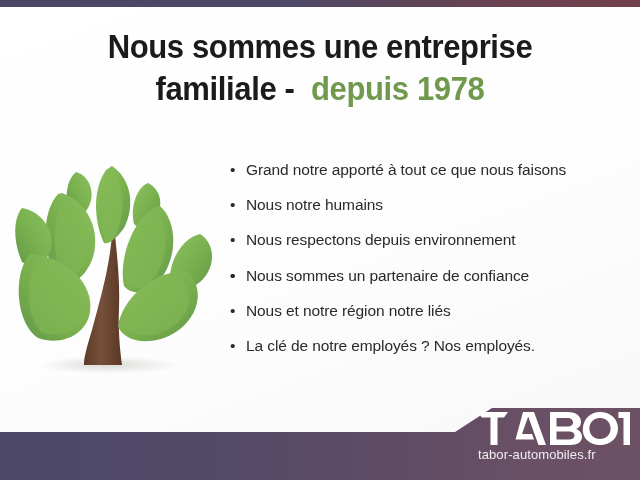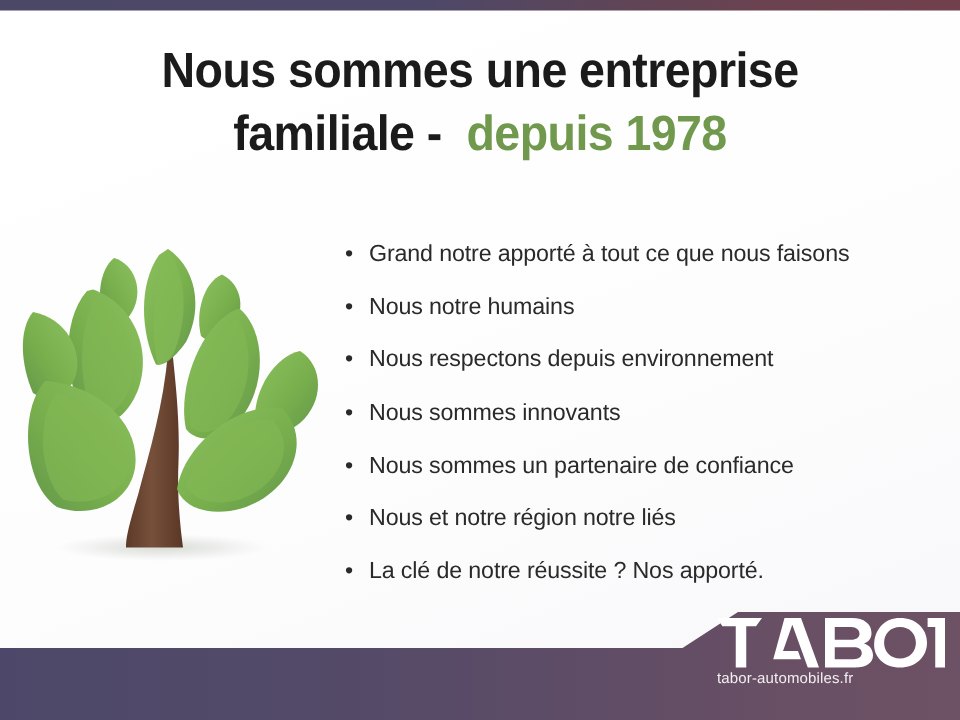--- a/index.html
+++ b/index.html
@@ -68,21 +68,21 @@
     position:absolute;left:478px;top:412px;width:160px;height:58px;
     text-align:left;
   }
   .logo-word{
     display:block;height:34px;
   }
   .logo-word svg{display:block;}
   .logo-sub{
     display:block;
     margin-top:1px;
-    font-size:10px;
+    font-size:13px;
     color:#f2eef1;
     letter-spacing:0.1px;
     font-family:"Liberation Sans","DejaVu Sans",sans-serif;
     white-space:nowrap;
   }
 </style>
 </head>
 <body>
 
 <div id="slide">
@@ -144,24 +144,24 @@
 
       <path d="M176 122 C 196 142, 184 176, 152 188 C 128 196, 110 188, 106 176 C 110 148, 144 118, 176 122 Z" fill="url(#lg)"></path>
       <path d="M170 130 C 186 148, 174 174, 148 183 C 130 188, 116 183, 112 174 C 118 150, 144 128, 170 130 Z" fill="#82b754" opacity="0.65"></path>
     </svg>
   </div>
 
   <ul class="bullets">
     <li><span class="dot">•</span><span>Grand notre apporté à tout ce que nous faisons</span></li>
     <li><span class="dot">•</span><span>Nous notre humains</span></li>
     <li><span class="dot">•</span><span>Nous respectons depuis environnement</span></li>
-    <li><span class="dot">•</span><span>Nous sommes innovants</span></li>
+    <li><span class="dot">•</span></li>
     <li><span class="dot">•</span><span>Nous sommes un partenaire de confiance</span></li>
     <li><span class="dot">•</span><span>Nous et notre région notre liés</span></li>
-    <li><span class="dot">•</span><span>La clé de notre réussite ? Nos apporté.</span></li>
+    <li><span class="dot">•</span><span>La clé de notre employés ? Nos employés.</span></li>
   </ul>
 
   <div class="bottom-bar">
     <svg viewBox="0 0 640 80" xmlns="http://www.w3.org/2000/svg" aria-hidden="true">
       <defs>
         <linearGradient id="barg" x1="0" y1="0" x2="1" y2="0">
           <stop offset="0%" stop-color="#4d4869"></stop>
           <stop offset="35%" stop-color="#534a68"></stop>
           <stop offset="62%" stop-color="#5f4c66"></stop>
           <stop offset="85%" stop-color="#6a5064"></stop>

